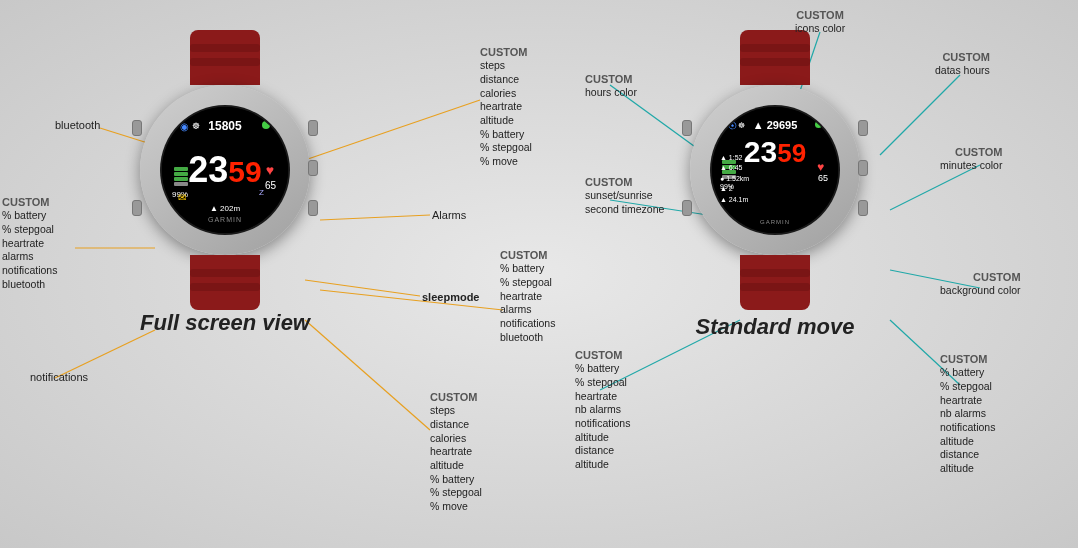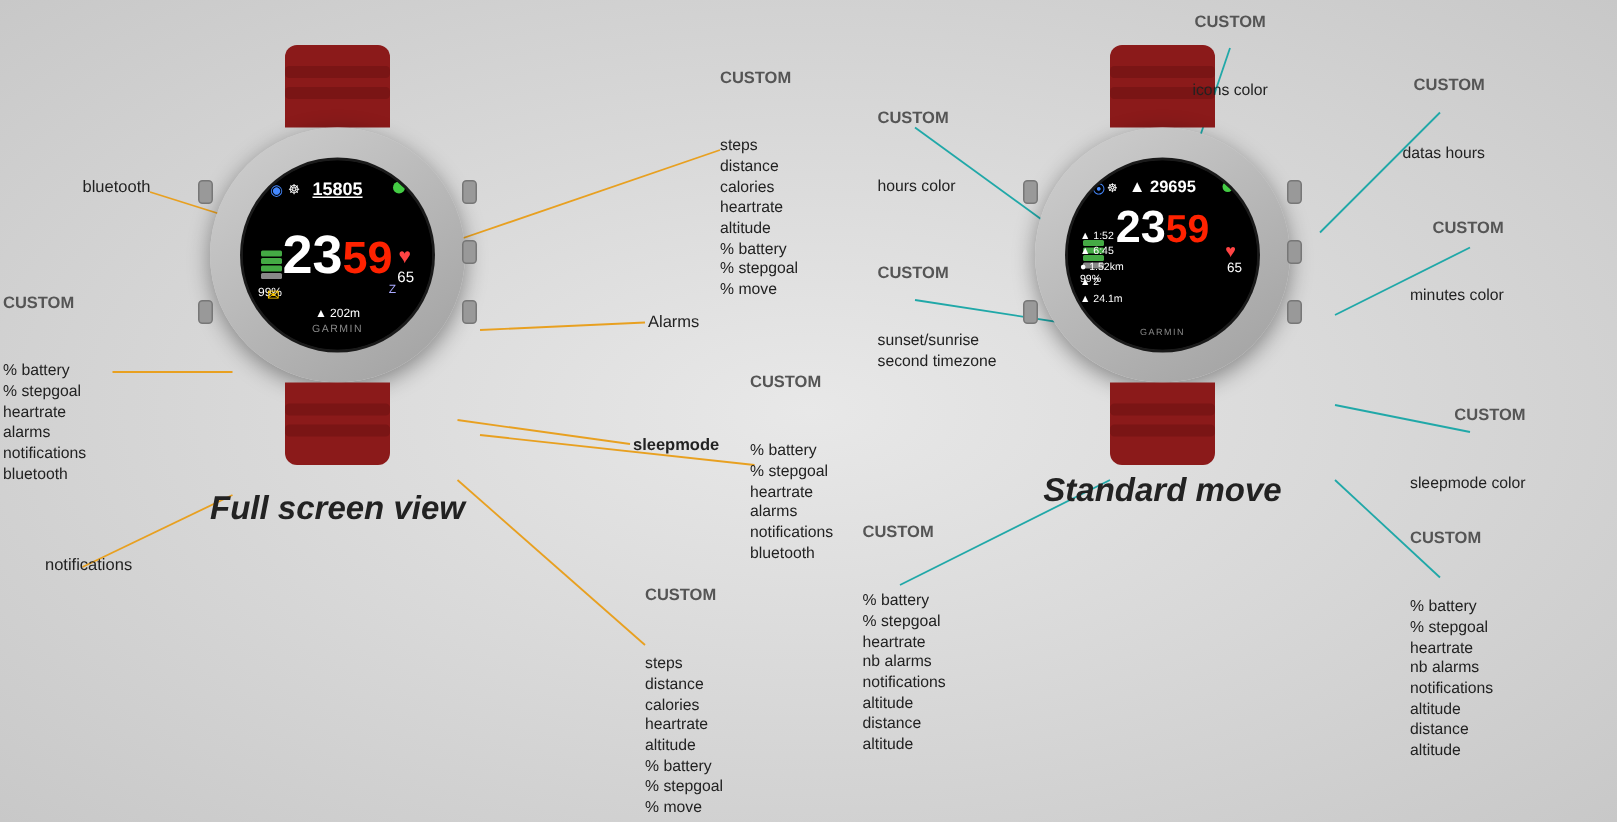--- a/index.html
+++ b/index.html
@@ -108,21 +108,20 @@
       font-size: 30px;
     }
     .face-full .steps-num {
       color: #fff;
       font-size: 12px;
       font-weight: bold;
       position: absolute;
       top: 12px;
       left: 50%;
       transform: translateX(-50%);
-      text-decoration: underline;
     }
     .face-full .hr-icon {
       position: absolute;
       right: 14px;
       top: 50%;
       transform: translateY(-50%);
       color: #ff4444;
       font-size: 14px;
     }
     .face-full .hr-num {
@@ -313,21 +312,20 @@
     .annotation.center-align {
       text-align: center;
     }
     .ann-custom {
       font-weight: bold;
       color: #555;
     }
     .ann-label {
       color: #222;
       font-size: 10.5px;
-      margin-top: 32px;
     }
 
     
     .lines-svg {
       position: absolute;
       top: 0;
       left: 0;
       width: 1078px;
       height: 548px;
       pointer-events: none;
@@ -449,21 +447,21 @@
           </div>
         </div>
       </div>
     </div>
 
     <div style="width:70px;height:55px;background:#8B1A1A;border-radius:0 0 8px 8px;margin:0 auto;position:relative;overflow:hidden;">
       <div style="position:absolute;top:14px;width:100%;height:8px;background:#7a1515;border-radius:3px;"></div>
       <div style="position:absolute;top:28px;width:100%;height:8px;background:#7a1515;border-radius:3px;"></div>
     </div>
 
-    <div class="view-title" style="margin-top:16px;">Full screen view</div>
+    <div class="view-title" style="margin-top:0;">Full screen view</div>
   </div>
 
   <div class="watch-group" style="left:690px; top:30px;">
 
     <div style="width:70px;height:55px;background:#8B1A1A;border-radius:8px 8px 0 0;margin:0 auto;position:relative;overflow:hidden;">
       <div style="position:absolute;top:14px;width:100%;height:8px;background:#7a1515;border-radius:3px;"></div>
       <div style="position:absolute;top:28px;width:100%;height:8px;background:#7a1515;border-radius:3px;"></div>
     </div>
 
     <div class="watch-case">
@@ -570,21 +568,21 @@
     <div class="ann-label">minutes color</div>
   </div>
 
   <div class="annotation" style="left:585px; top:175px;">
     <div class="ann-custom">CUSTOM</div>
     <div class="ann-label">sunset/sunrise<br>second timezone</div>
   </div>
 
   <div class="annotation right-align" style="left:940px; top:270px;">
     <div class="ann-custom">CUSTOM</div>
-    <div class="ann-label">sleepmode color</div>
+    <div class="ann-label">background color</div>
   </div>
 
   <div class="annotation" style="left:575px; top:348px;">
     <div class="ann-custom">CUSTOM</div>
     <div class="ann-label">% battery<br>% stepgoal<br>heartrate<br>nb alarms<br>notifications<br>altitude<br>distance<br>altitude</div>
   </div>
 
   <div class="annotation" style="left:940px; top:352px;">
     <div class="ann-custom">CUSTOM</div>
     <div class="ann-label">% battery<br>% stepgoal<br>heartrate<br>nb alarms<br>notifications<br>altitude<br>distance<br>altitude</div>

